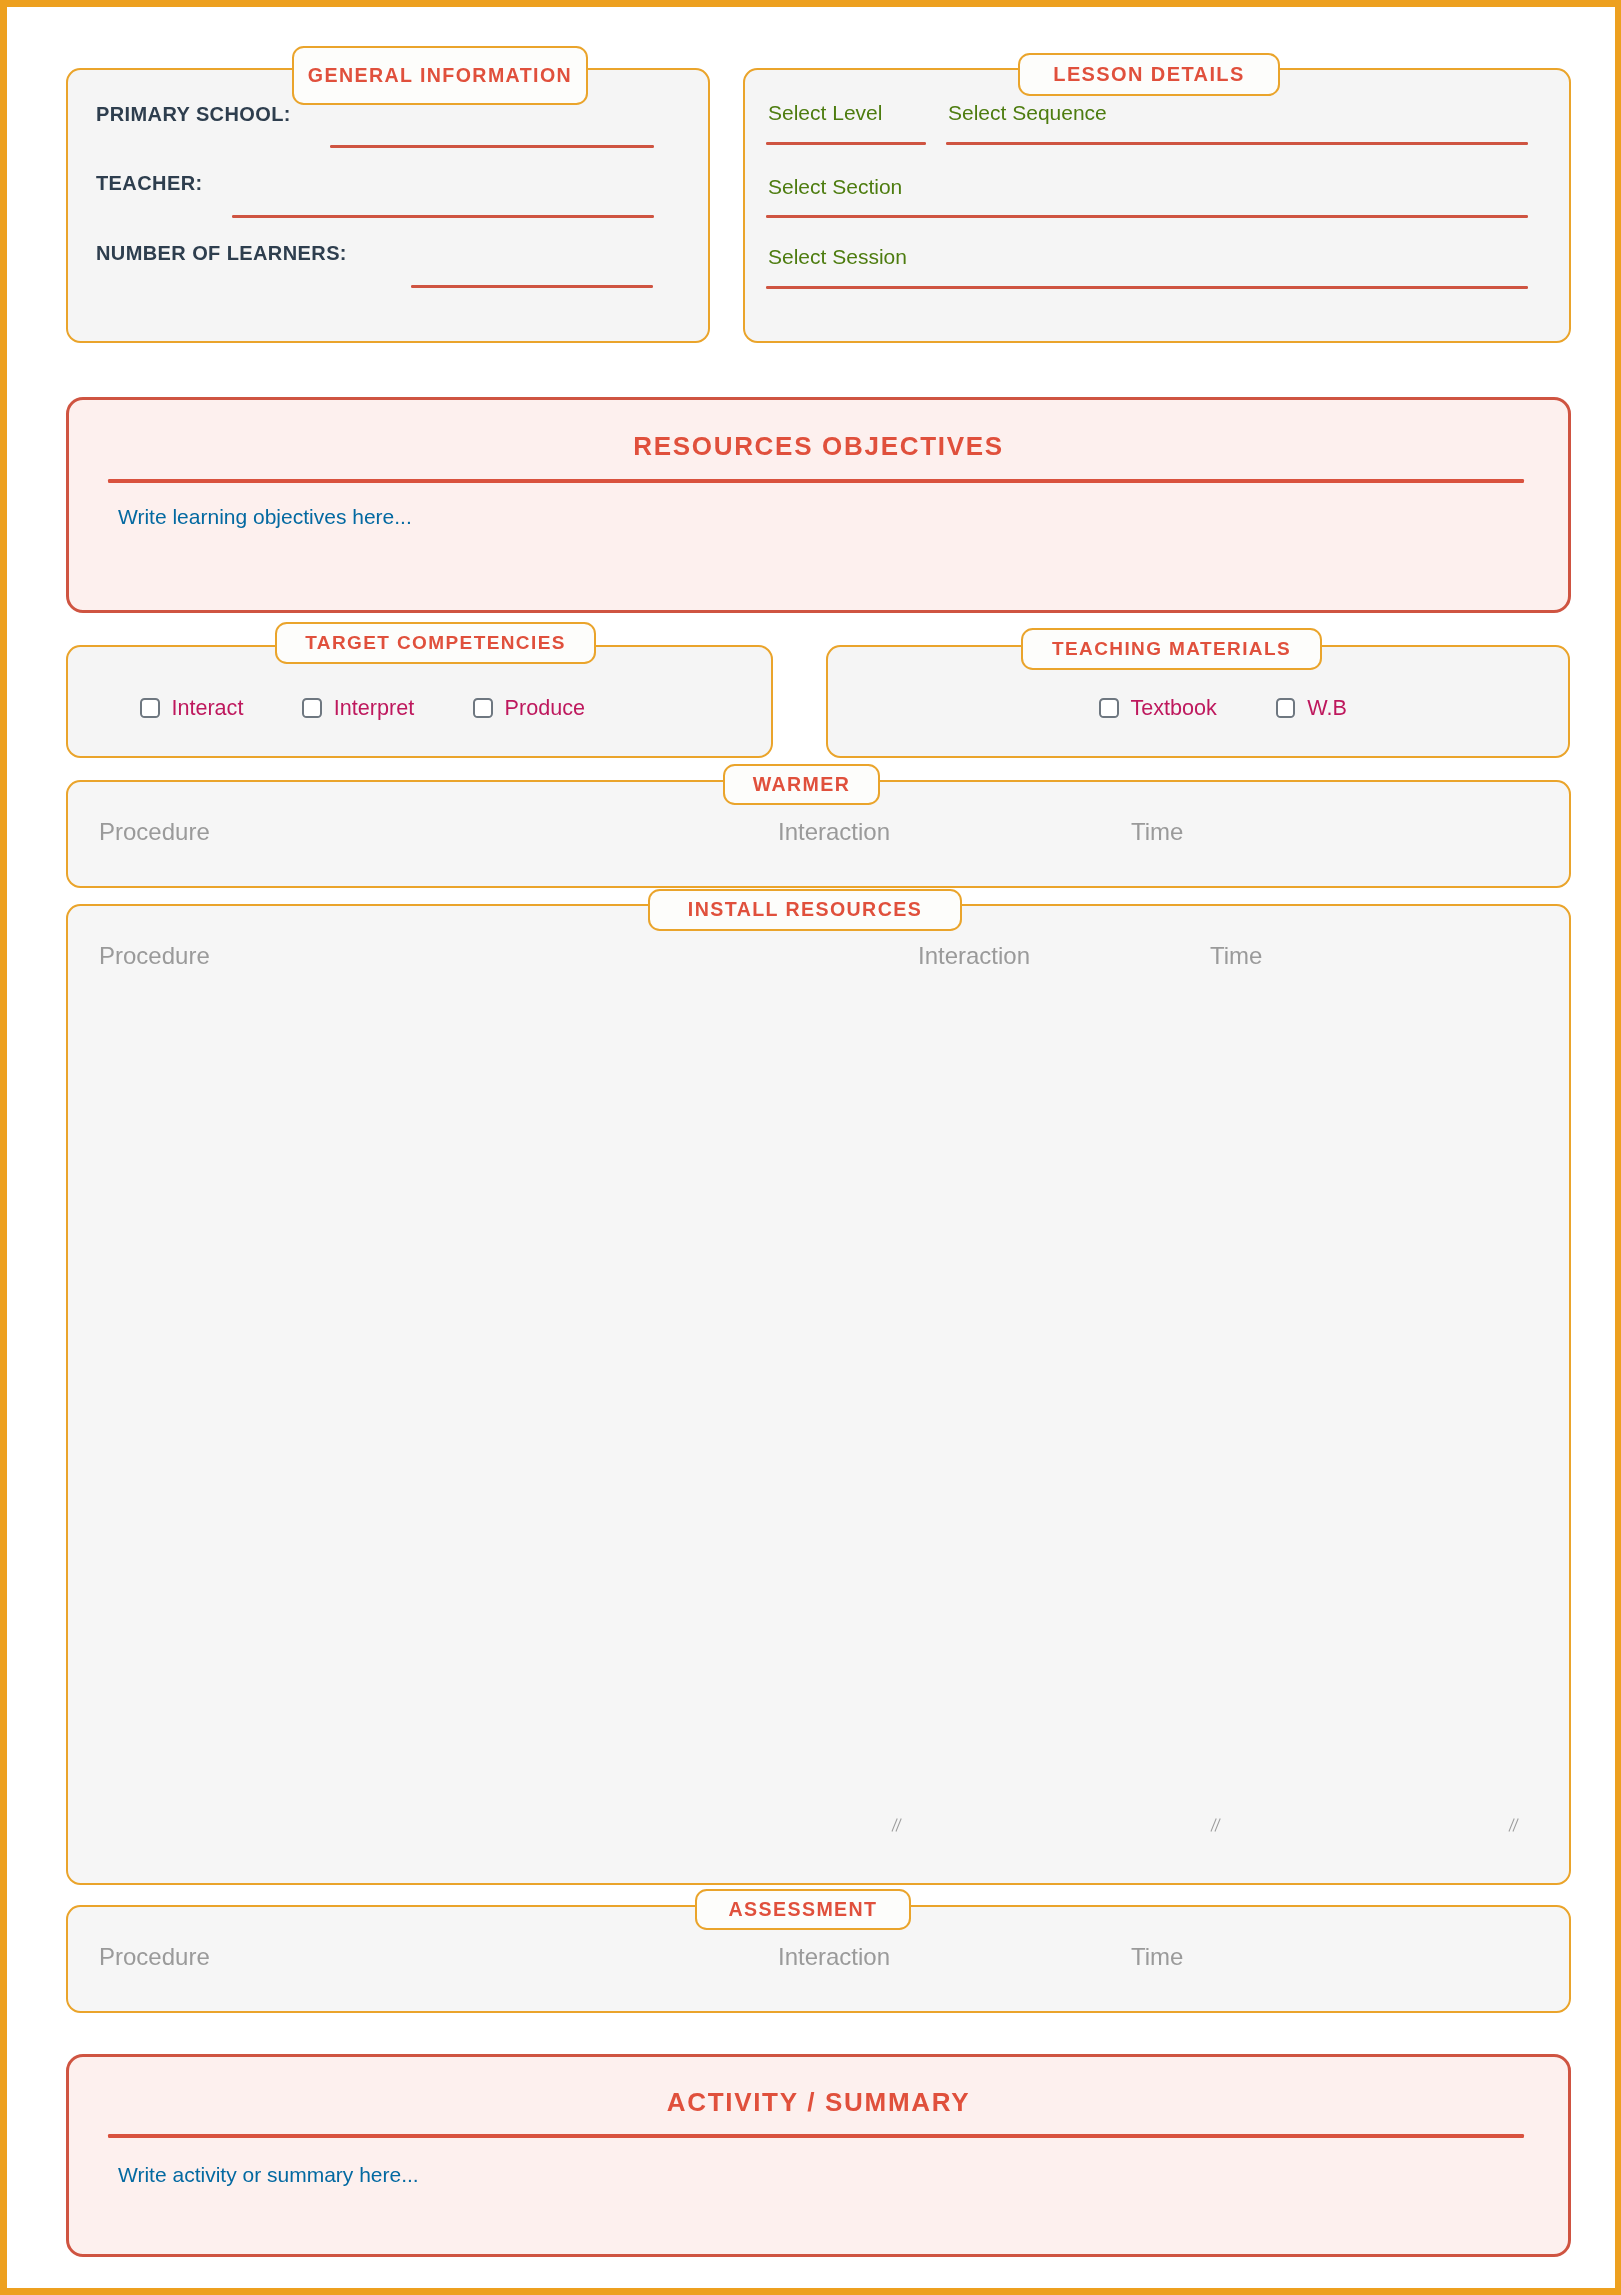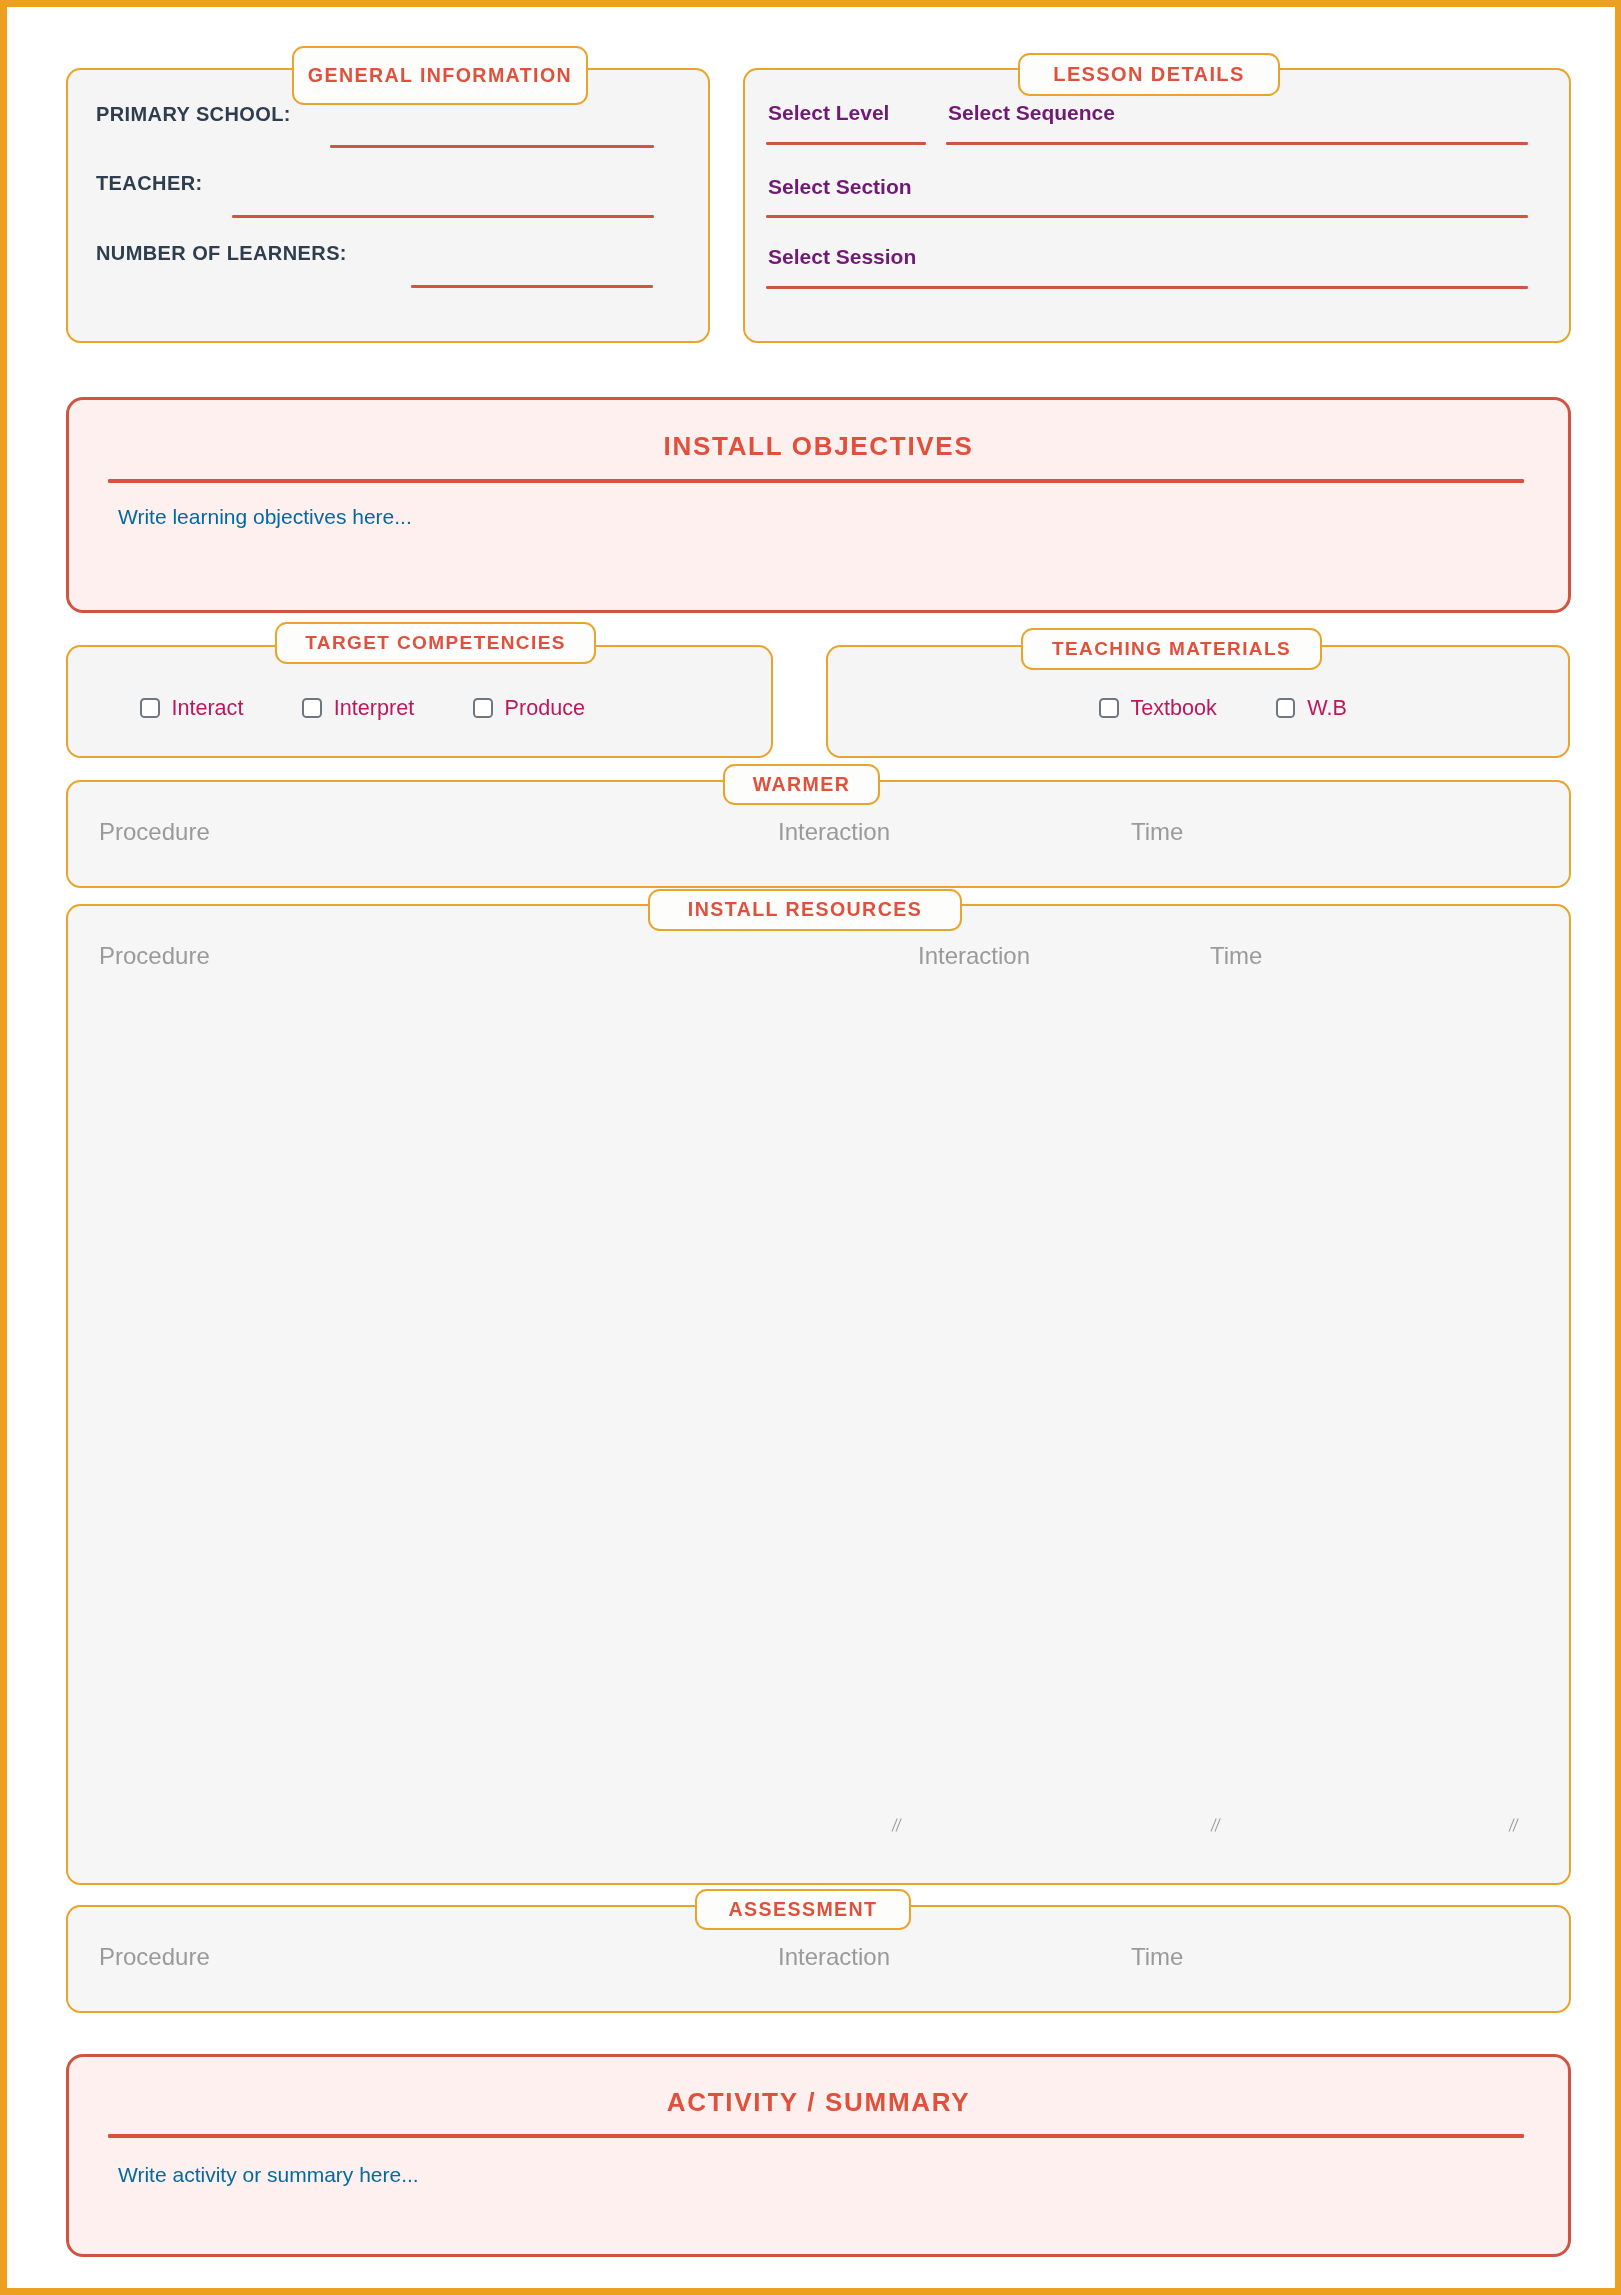--- a/index.html
+++ b/index.html
@@ -70,23 +70,23 @@
   }
   .rule {
     position: absolute;
     height: 3.3px;
     background: #cf5441;
     border-radius: 1.3px;
   }
 
   .sel {
     position: absolute;
-    color: #701a75;
+    color: #4d7c0f;
     font-size: 21px;
-    font-weight: 700;
+    font-weight: 400;
     white-space: nowrap;
     cursor: pointer;
   }
 
   
   .panel-pink {
     position: absolute;
     background: #fdf0ee;
     border: 3.3px solid #cf5441;
     border-radius: 17px;
@@ -205,21 +205,21 @@
       <div class="rule" style="left:21px; top:145px; width:762px;"></div>
 
       <div class="sel" style="left:23px; top:175px;">Select Session</div>
       <div class="rule" style="left:21px; top:216px; width:762px;"></div>
     </div>
     <div class="legend" style="left:952px; top:6.5px; width:262px; height:43px; font-size:20px;">
       <span>LESSON DETAILS</span>
     </div>
 
     <div class="panel-pink" style="left:0px; top:351px; width:1505px; height:216px;">
-      <div class="panel-title" style="top:31px;">INSTALL OBJECTIVES</div>
+      <div class="panel-title" style="top:31px;">RESOURCES OBJECTIVES</div>
       <div class="panel-hr" style="left:39px; top:79px; width:1416px;"></div>
       <div class="panel-ph" style="left:49px; top:105px;">Write learning objectives here...</div>
     </div>
 
     <div class="box" style="left:0px; top:599px; width:707px; height:113px;">
       <div class="cb-row" style="left:72px; top:48px;">
         <div class="cb-item" style="margin-right:59px;">
           <span class="cb"></span>
           <span class="cb-lbl">Interact</span>
         </div>

